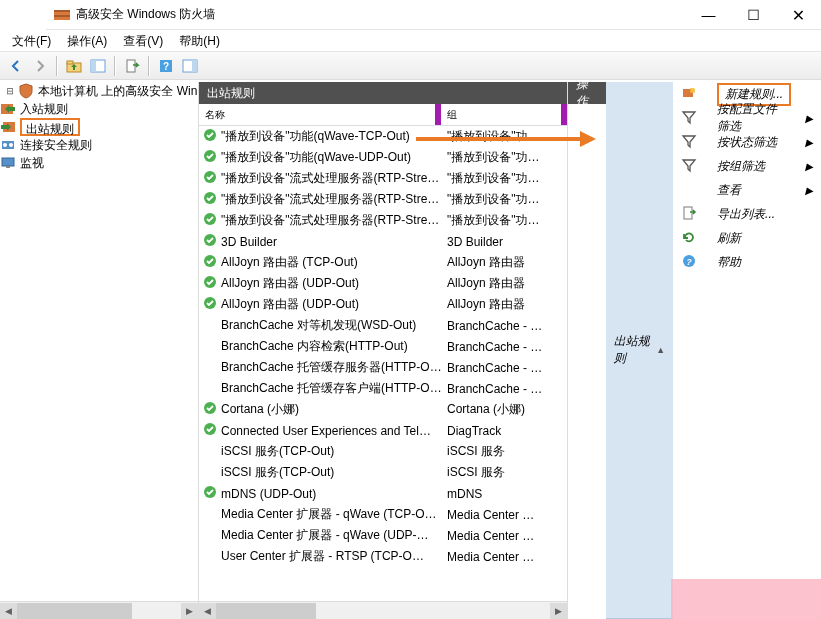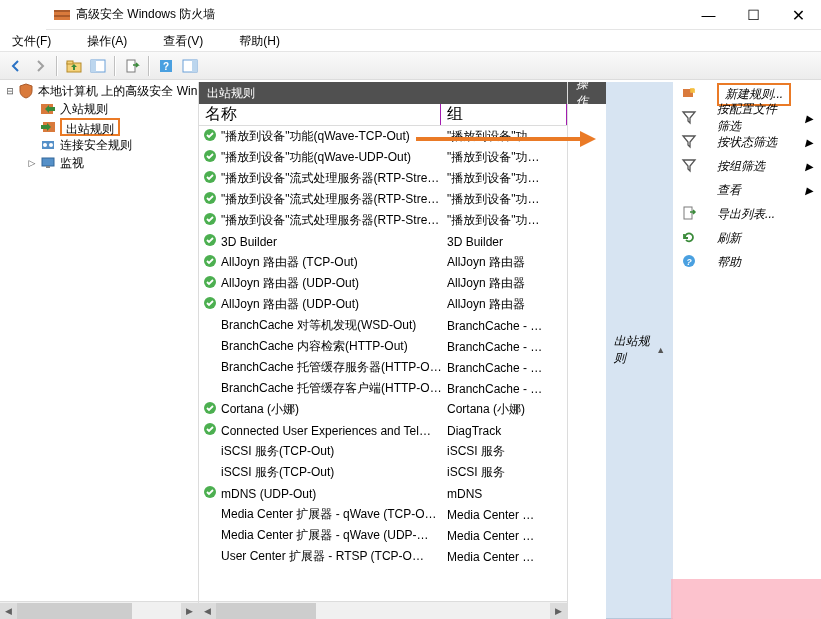--- a/index.html
+++ b/index.html
@@ -15,46 +15,46 @@
     position: relative;
   }
   
   .titlebar { height: 30px; display: flex; align-items: center; padding: 0 8px; border-bottom: 1px solid #e5e5e5; margin-left: 46px; }
   .titlebar .ticon { width: 16px; height: 16px; margin-right: 6px; }
   .titlebar .title { flex: 1; font-size: 12px; }
   .window-btns { display: flex; position: absolute; right: 0; top: 0; height: 30px; }
   .window-btns .wbtn { width: 45px; height: 30px; display: flex; align-items: center; justify-content: center; font-size: 14px; font-family: Arial, sans-serif; }
   .window-btns .wbtn.close { font-size: 16px; }
   
-  .menubar { height: 22px; border-bottom: 1px solid #e5e5e5; display: flex; align-items: center; padding: 0 4px; gap: 20px; }
+  .menubar { height: 22px; border-bottom: 1px solid #e5e5e5; display: flex; align-items: center; padding: 0 4px; }
   .menubar .mitem { padding: 0 8px; line-height: 20px; }
   
   .toolbar { height: 28px; border-bottom: 1px solid #dcdcdc; display: flex; align-items: center; padding: 0 4px; background: linear-gradient(#fafafa,#ececec); }
   .tb-sep { width: 0; height: 20px; border-left: 1px solid #c0c0c0; border-right: 1px solid #fff; margin: 0 4px; }
   .tbtn { width: 22px; height: 22px; display: flex; align-items: center; justify-content: center; margin: 0 1px; }
   .tbtn svg { width: 16px; height: 16px; }
   
   .main { position: absolute; top: 82px; bottom: 0; left: 0; right: 0; display: flex; }
   .pane-tree { width: 199px; border-right: 1px solid #dcdcdc; overflow: auto; position: relative; }
   .pane-rules { flex: 1; border-right: 1px solid #dcdcdc; display: flex; flex-direction: column; overflow: hidden; }
   .pane-actions { width: 253px; display: flex; flex-direction: row; overflow: hidden; font-style: italic; }
   
   .tnode { display: flex; align-items: center; height: 18px; padding-left: 4px; }
   .tnode .expander { width: 16px; text-align: center; color: #555; font-size: 9px; font-family: Arial; }
   .tnode .ticon2 { width: 16px; height: 16px; margin-right: 4px; flex: 0 0 16px; }
   .tnode .label { white-space: nowrap; }
   .tnode.root { padding-left: 2px; }
-  .tnode.child { padding-left: 0; margin-left: 40px; }
+  .tnode.child { padding-left: 0; }
   .tnode.sel { }
   .tnode.sel .label { border: 2px solid #ea7a26; padding: 1px 4px; height: 18px; }
   
   .pane-header { height: 22px; background: #505050; color: #fff; display: flex; align-items: center; padding: 0 8px; font-weight: normal; }
   
   .cols { height: 22px; border-bottom: 1px solid #dcdcdc; display: flex; align-items: center; background: #fff; }
-  .col { height: 100%; border-right: 1px solid #a21caf; padding: 0 6px; display: flex; align-items: center; font-size: 16px; }
+  .col { height: 100%; border-right: 6px solid #a21caf; padding: 0 6px; display: flex; align-items: center; font-size: 10px; }
   .col.name { width: 242px; }
   .col.group { flex: 1; }
   
   .rlist { flex: 1; overflow: hidden; }
   .row { height: 21px; display: flex; align-items: center; }
   .cell-name { width: 242px; padding-left: 4px; display: flex; align-items: center; gap: 4px; white-space: nowrap; overflow: hidden; }
   .cell-group { flex: 1; padding-left: 6px; white-space: nowrap; overflow: hidden; }
   .green { width: 14px; height: 14px; flex: 0 0 14px; }
   .noicon .cell-name { padding-left: 22px; }
   

